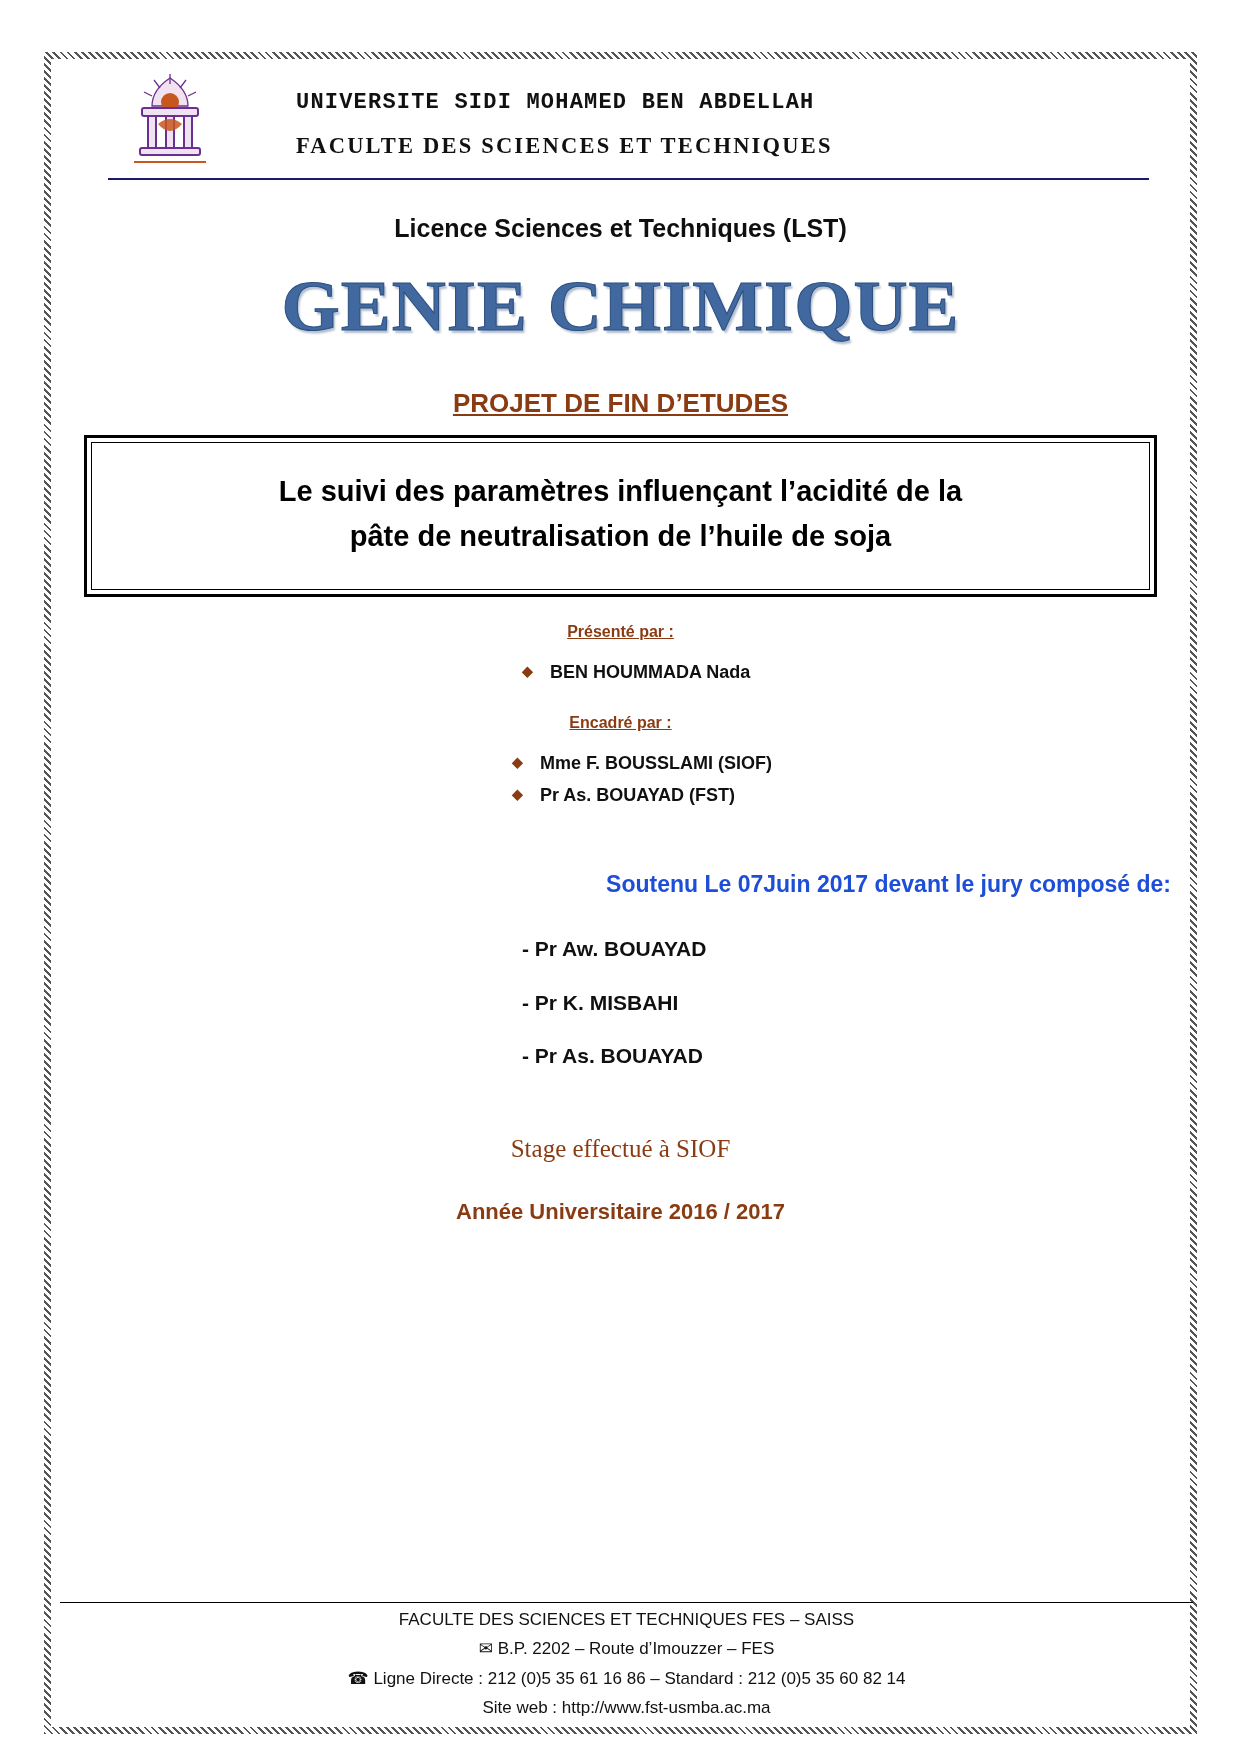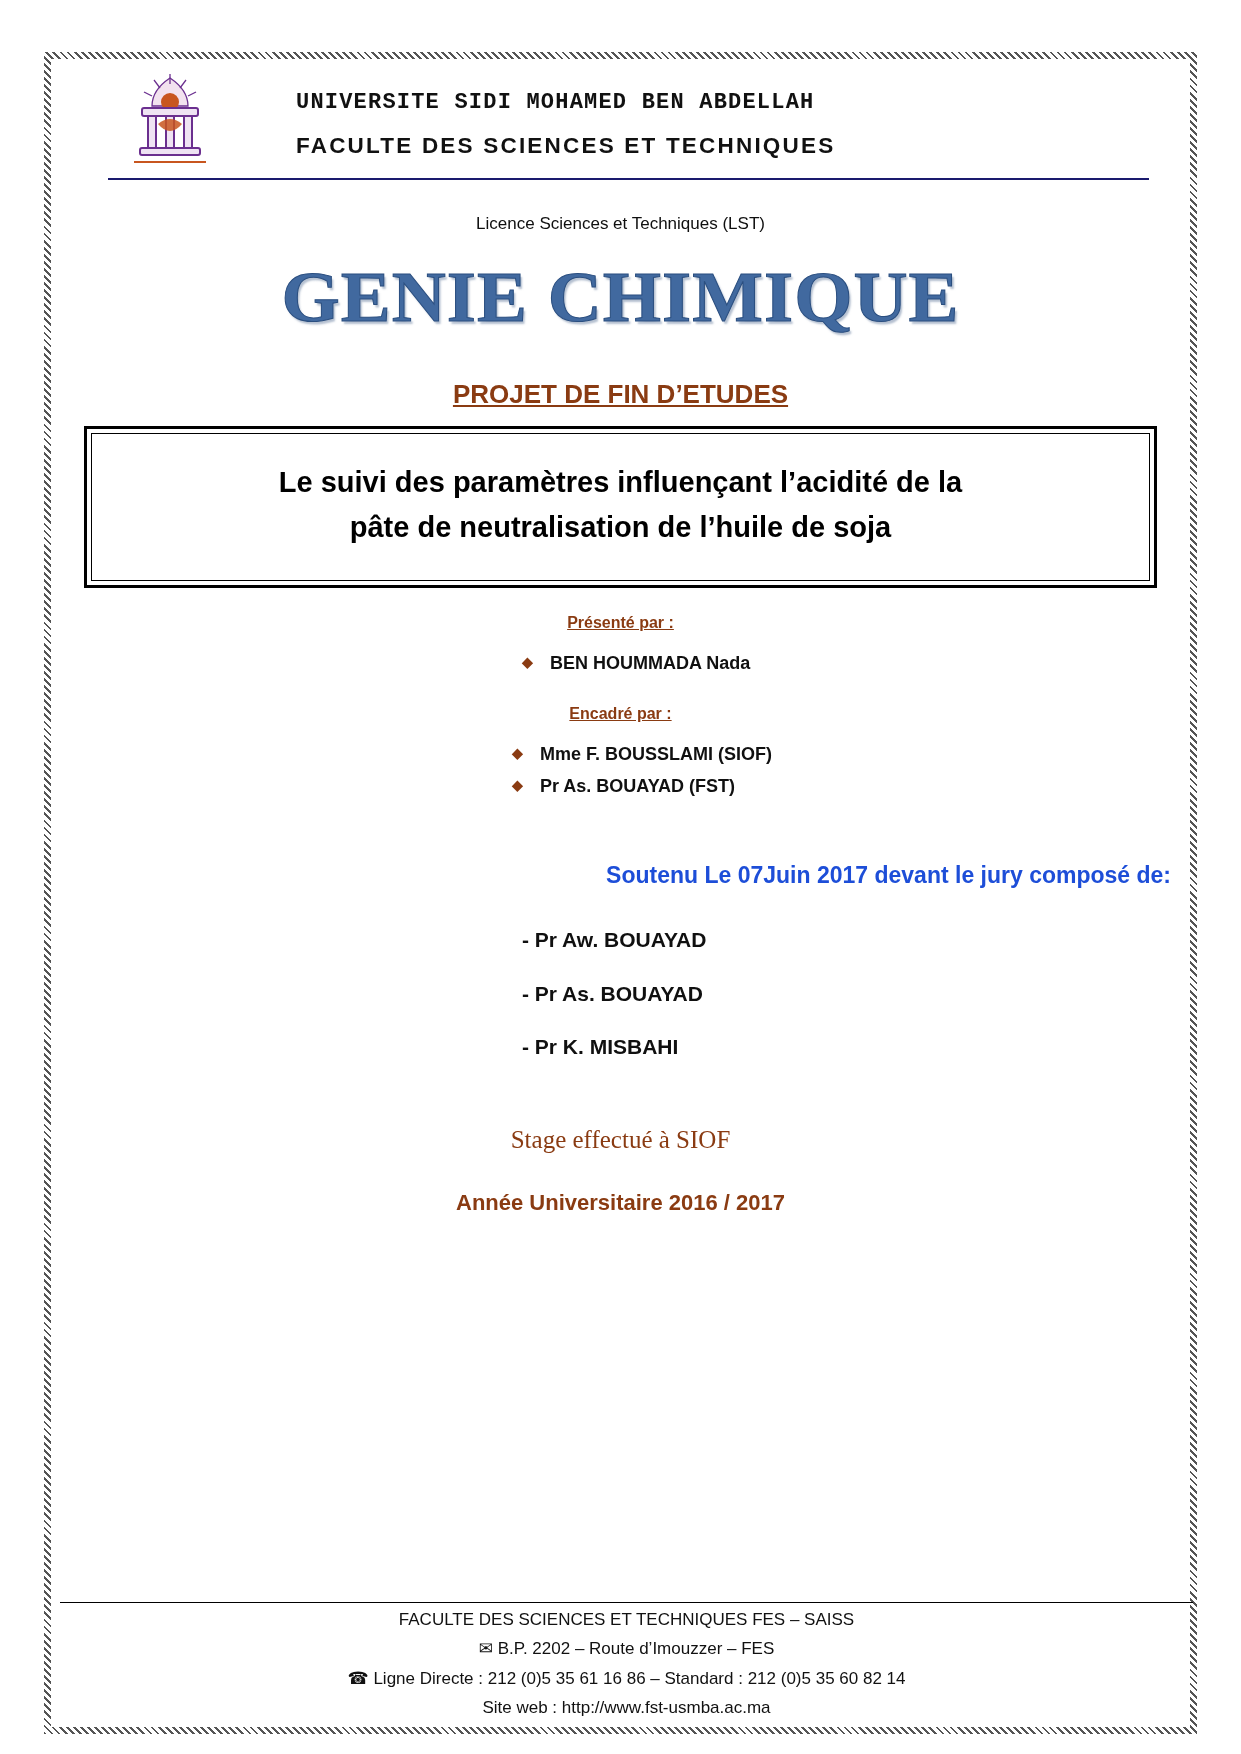--- a/index.html
+++ b/index.html
@@ -74,34 +74,34 @@
   .univ-line {
     font-family: "Liberation Mono", monospace;
     font-weight: bold;
     font-size: 22px;
     letter-spacing: 1.2px;
     color: #111111;
     margin: 4px 0 18px 38px;
     white-space: nowrap;
   }
   .fac-line {
-    font-family: Liberation Sans, sans-serif;
+    font-family: Liberation Serif, serif;
     font-weight: bold;
     font-size: 22.5px;
     letter-spacing: 2.2px;
     color: #111111;
     margin-left: 38px;
     white-space: nowrap;
   }
 
   
   .lst-line {
     text-align: center;
-    font-size: 17px;
-    font-weight: normal;
+    font-size: 25px;
+    font-weight: bold;
     color: #0f0f0f;
     margin-top: 34px;
   }
   .genie {
     text-align: center;
     margin-top: 22px;
     font-family: "Liberation Serif", serif;
     font-weight: bold;
     font-size: 72px;
     letter-spacing: 1px;
@@ -287,22 +287,22 @@
 
     <ul class="bullet-list">
       <li>Mme F. BOUSSLAMI     (SIOF)</li>
       <li>Pr As. BOUAYAD   (FST)</li>
     </ul>
 
     <div class="jury-intro">Soutenu Le  07Juin 2017  devant le jury composé de:</div>
 
     <ul class="jury-list">
       <li>- Pr Aw. BOUAYAD</li>
+      <li>- Pr K. MISBAHI</li>
       <li>- Pr As. BOUAYAD</li>
-      <li>- Pr K. MISBAHI</li>
     </ul>
 
     <div class="stage">Stage effectué à SIOF</div>
 
     <div class="annee">Année Universitaire  2016 / 2017</div>
   </div>
 
   <div class="footer">
     <div>FACULTE DES SCIENCES ET TECHNIQUES FES – SAISS</div>
     <div>

